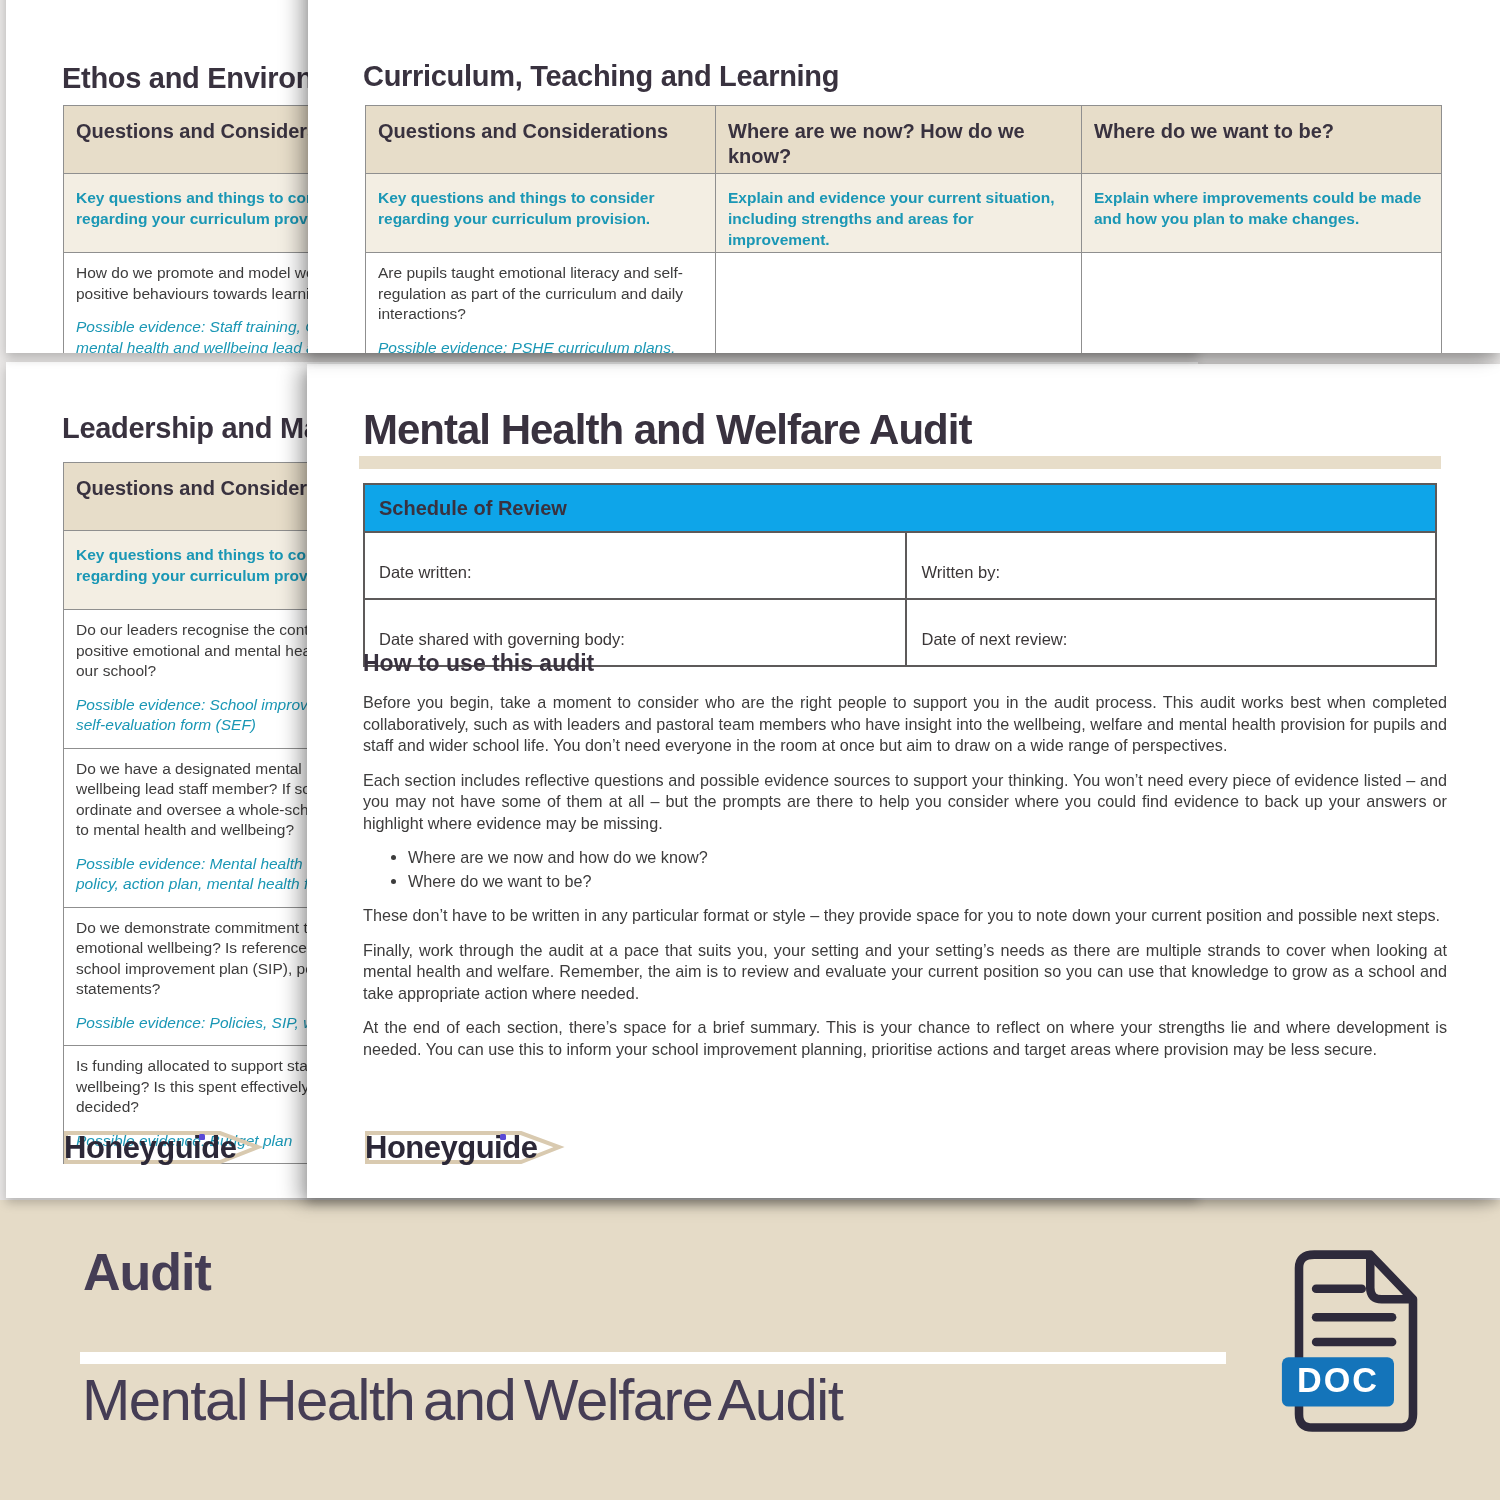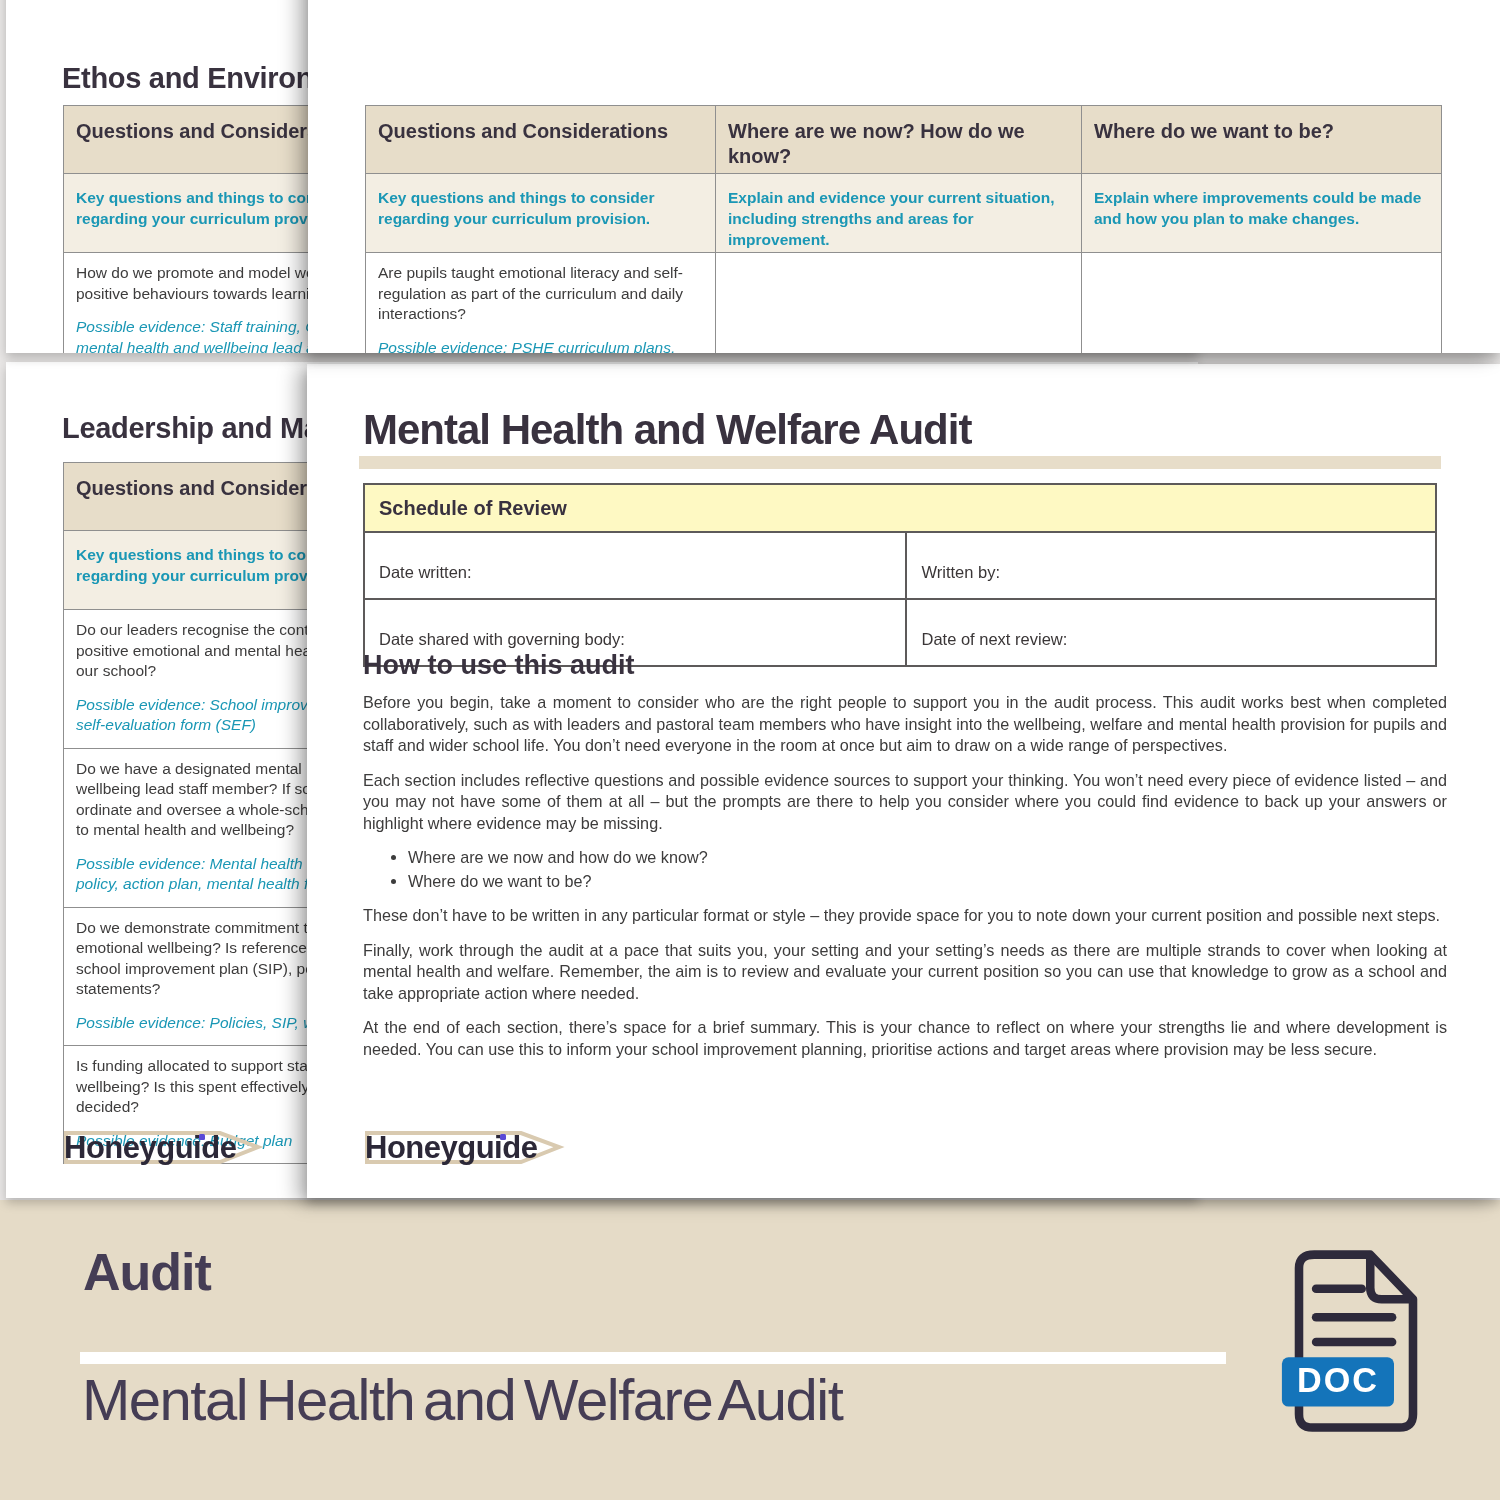--- a/index.html
+++ b/index.html
@@ -35,28 +35,28 @@
   .row-body .td{background:#ffffff;line-height:20.5px;padding-top:10px;padding-bottom:12px;}
   .row-body.tall .td{min-height:250px;}
   .evidence{color:#1a97b5;font-style:italic;margin-top:13px;line-height:20.5px;}
 
   
   #main-title{position:absolute;left:56px;top:42px;font-size:42px;font-weight:bold;
               color:#39323f;letter-spacing:-1px;white-space:nowrap;}
   #title-bar{position:absolute;left:52px;top:92px;width:1082px;height:13px;background:#e7ddc9;}
   #schedule{position:absolute;left:56px;top:119px;width:1070px;border:2px solid #5d5a5a;
             font-size:16.5px;color:#3a3637;}
-  #schedule .sch-head{background:#fef9c3;font-size:20px;font-weight:bold;color:#39323f;
+  #schedule .sch-head{background:#0ea5e9;font-size:20px;font-weight:bold;color:#39323f;
             padding:12px 14px;height:22px;border-bottom:2px solid #5d5a5a;}
   #schedule .sch-row{display:flex;border-bottom:2px solid #5d5a5a;}
   #schedule .sch-row:last-child{border-bottom:none;}
   #schedule .sch-cell{padding:30px 14px 16px 14px;box-sizing:border-box;}
   #schedule .sch-a{width:50.7%;border-right:2px solid #5d5a5a;}
   #schedule .sch-b{width:49.3%;}
-  #howto-heading{position:absolute;left:56px;top:286px;font-size:27px;font-weight:bold;
+  #howto-heading{position:absolute;left:56px;top:286px;font-size:23px;font-weight:bold;
                  color:#39323f;}
   #howto-body{position:absolute;left:56px;top:328px;width:1084px;font-size:16.2px;
               line-height:21.5px;color:#3d3c3c;text-align:justify;}
   #howto-body p{margin:0 0 13px 0;}
   #howto-body ul{margin:2px 0 13px 0;padding-left:27px;}
   #howto-body li{margin:2px 18px;text-align:left;}
 
   
   .logo{position:absolute;width:206px;height:46px;}
   .logo svg{display:block;}
@@ -203,20 +203,21 @@
           <div>How do we promote and model wellbeing and positive behaviours towards learning?</div>
           <div class="evidence">Possible evidence: Staff training, CPD records, mental health and wellbeing lead actions</div>
         </div>
           <div class="td c2"></div>
           <div class="td c3"></div>
       </div>
     </div>
   </div>
 
   <div class="page page-front" id="page-curriculum">
+    <div class="sec-title" style="left:55px;top:210px">Curriculum, Teaching and Learning</div>
     <div class="audit-table" style="top:255px">
       <div class="tr row-head">
         <div class="td c1">Questions and Considerations</div>
         <div class="td c2">Where are we now? How do we know?</div>
         <div class="td c3">Where do we want to be?</div>
       </div>
       <div class="tr row-sub">
         <div class="td c1">Key questions and things to consider regarding your curriculum provision.</div>
         <div class="td c2" style="padding-right:12px">Explain and evidence your current situation, including strengths and areas for improvement.</div>
         <div class="td c3" style="padding-right:12px">Explain where improvements could be made and how you plan to make changes.</div>

